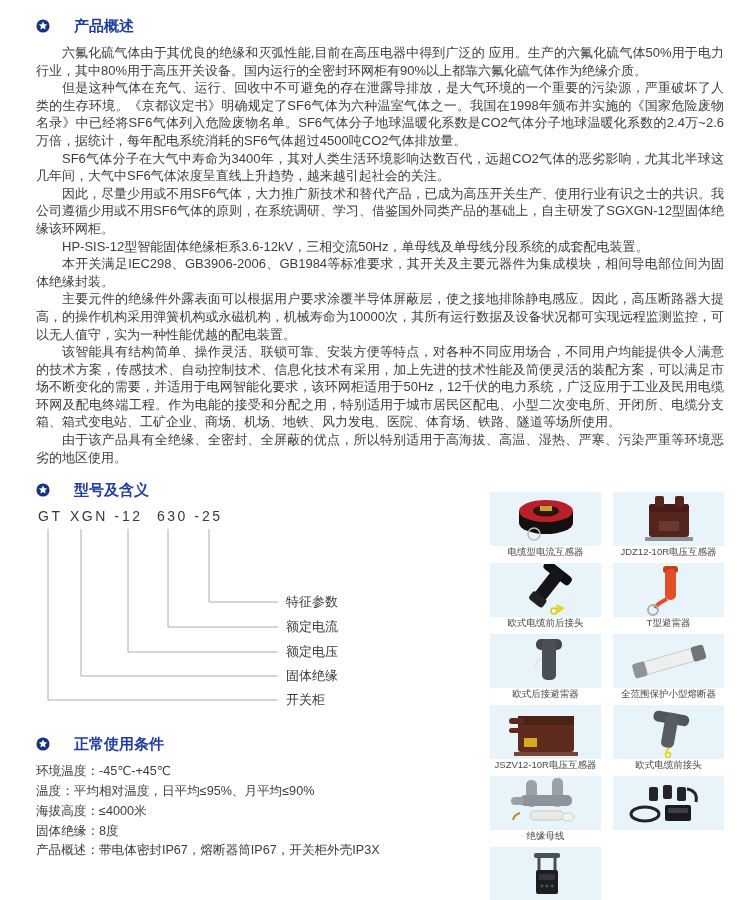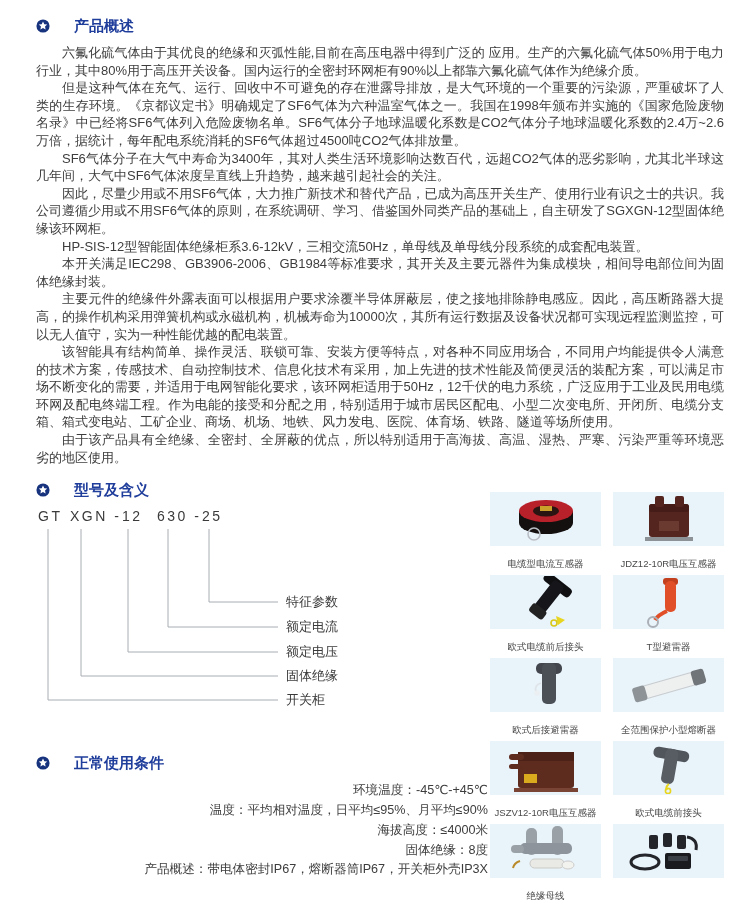--- a/index.html
+++ b/index.html
@@ -19,29 +19,29 @@
   .columns{display:flex;justify-content:space-between;margin-top:14px;}
   .left-col{width:452px;}
   .right-col{width:234px;}
   
   .model-svg{display:block;margin-top:6px;}
   .model-svg text{font-family:"Liberation Sans","DejaVu Sans",sans-serif;fill:#3a3a3a;}
   .model-svg .code-seg{font-size:14px;letter-spacing:2.5px;}
   .model-svg .leader{stroke:#a8adb3;stroke-width:1;fill:none;}
   .model-svg .leader-label{font-size:13px;}
   
-  .conditions{margin-top:39px;}
-  .conditions ul{list-style:none;margin:8px 0 0 0;padding:0;text-align:right;}
+  .conditions{margin-top:20px;}
+  .conditions ul{list-style:none;margin:8px 0 0 0;padding:0;}
   .conditions li{font-size:12.6px;line-height:19.8px;color:#3d3d3d;}
   
   .acc-grid{display:grid;grid-template-columns:111px 111px;column-gap:12px;row-gap:6px;margin-top:12px;}
   .acc-cell{width:111px;}
   .thumb{height:54px;background:#e9f3fa;display:flex;align-items:center;justify-content:center;overflow:hidden;}
   .thumb svg{width:100px;height:52px;display:block;}
-  .acc-label{margin-top:12px;height:11px;text-align:center;font-size:9.5px;line-height:11px;color:#4a4a4a;white-space:nowrap;}
+  .acc-label{margin-top:0;height:11px;text-align:center;font-size:9.5px;line-height:11px;color:#4a4a4a;white-space:nowrap;}
 </style>
 </head>
 <body>
 
 <div class="page">
 
   <div class="overview">
     <div class="section-title">
       <span class="star-badge">
         <svg width="14" height="14" viewBox="0 0 16 16">

